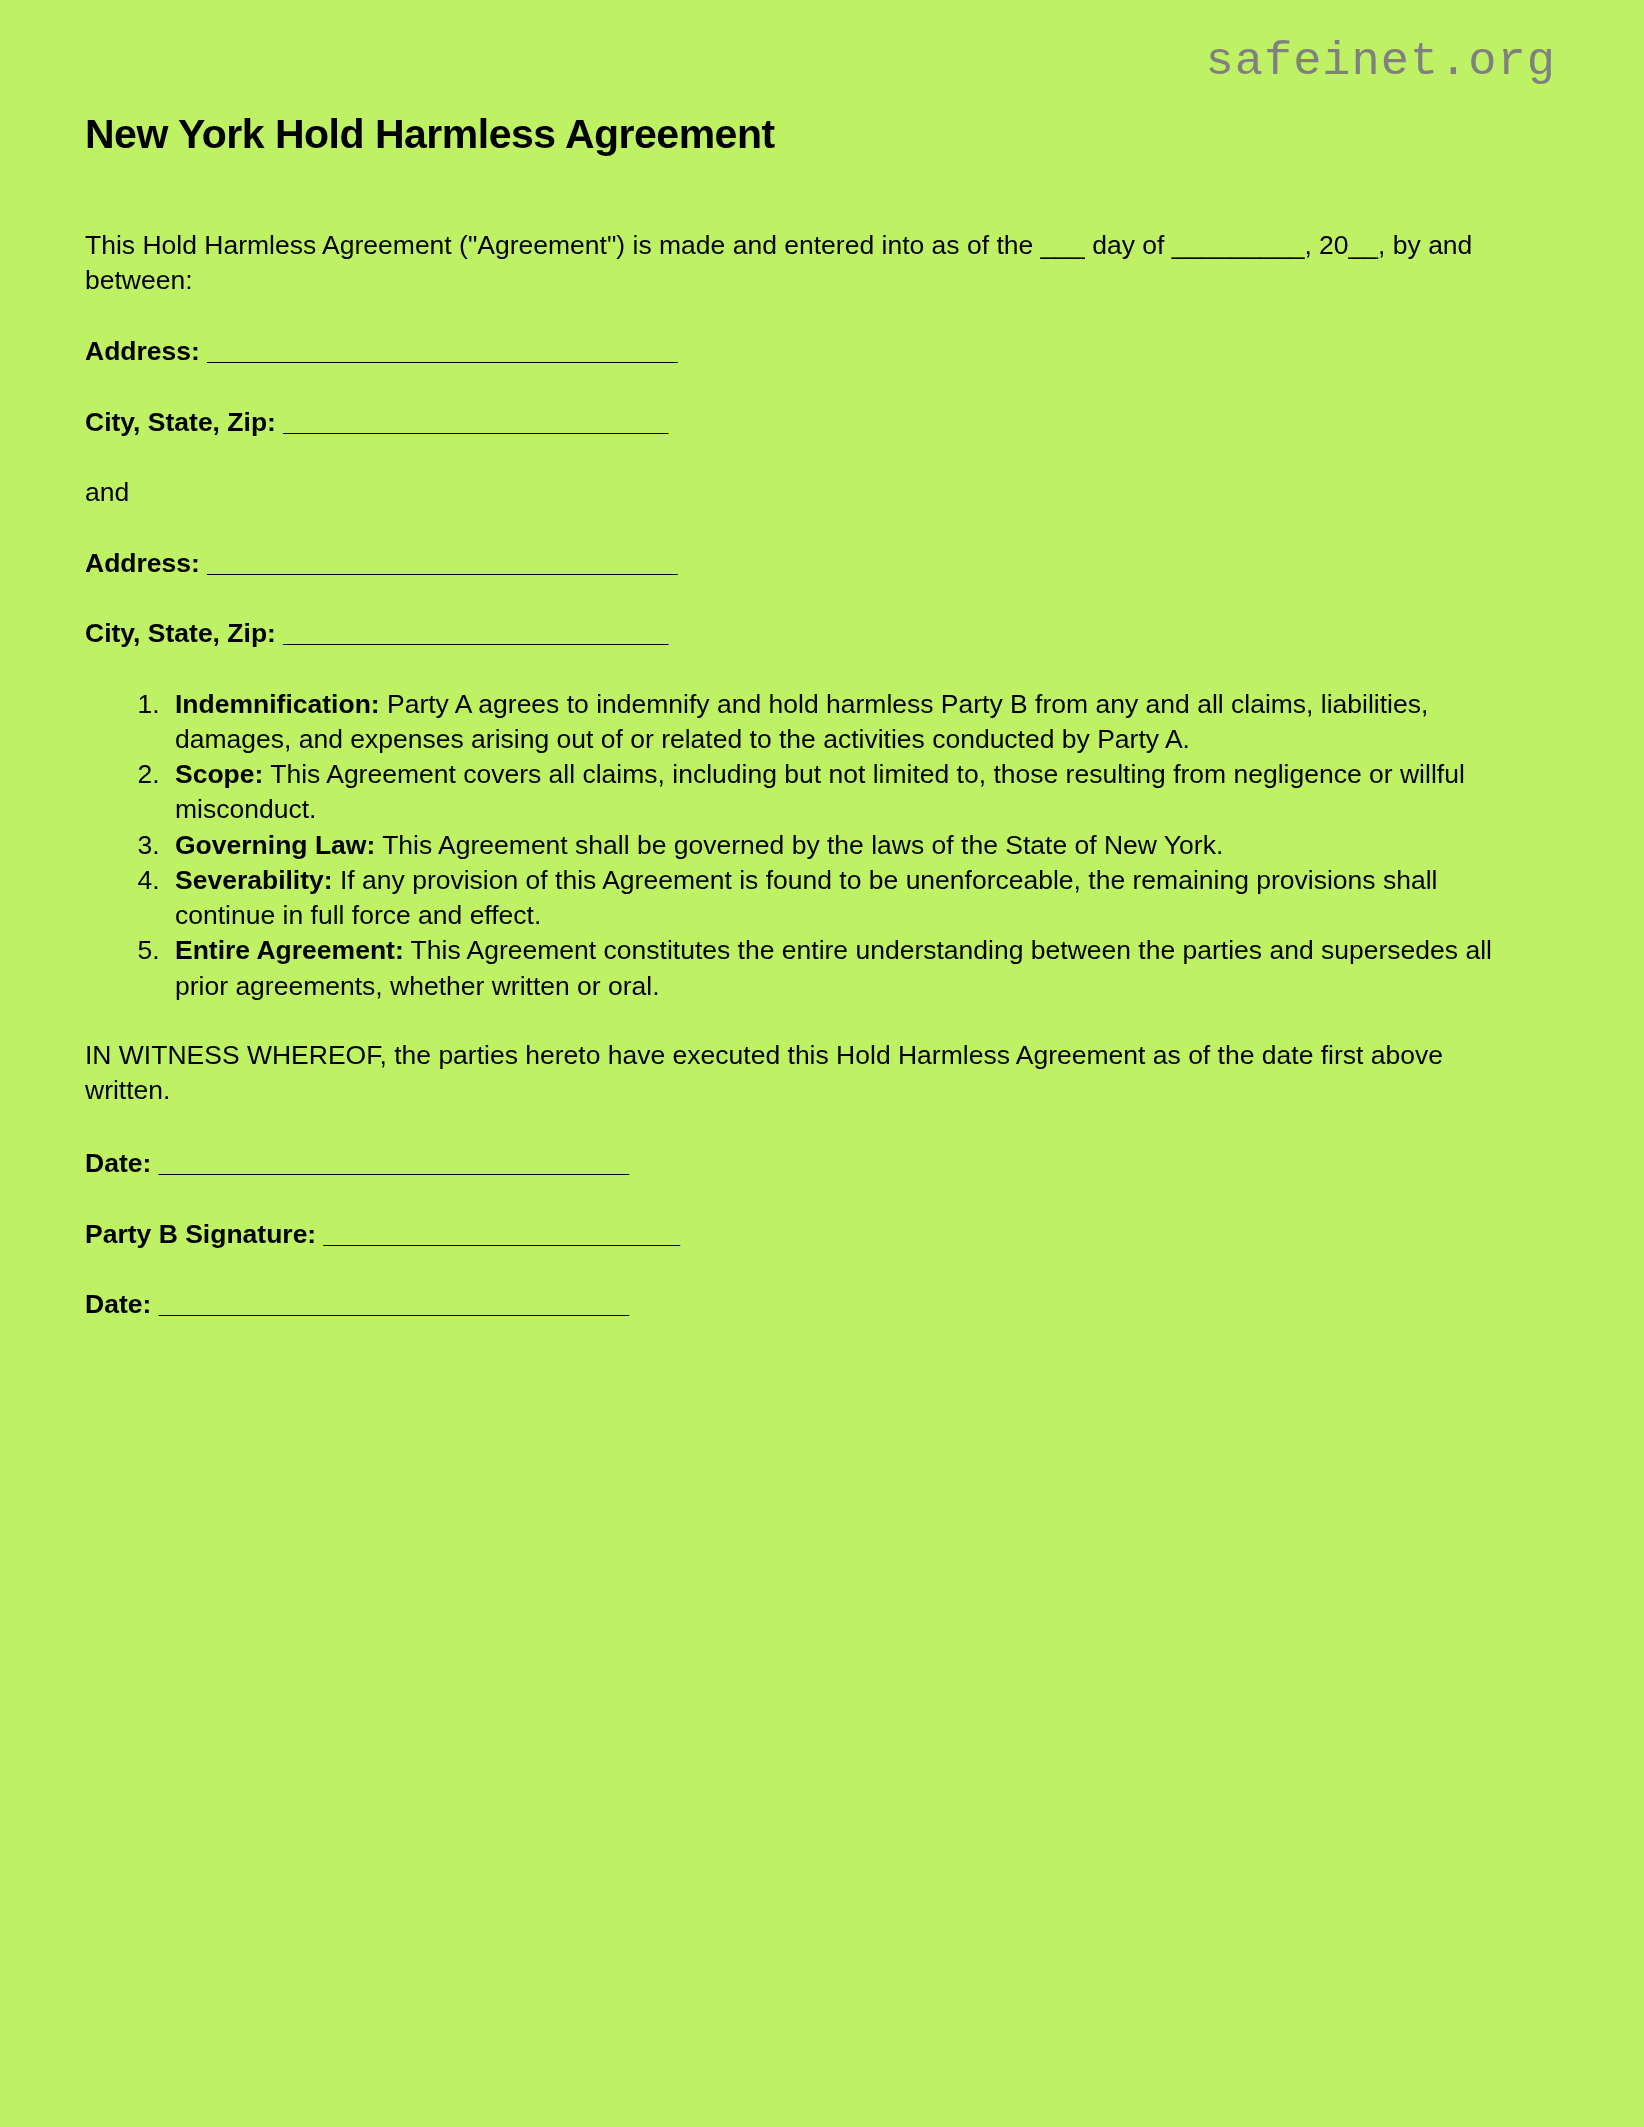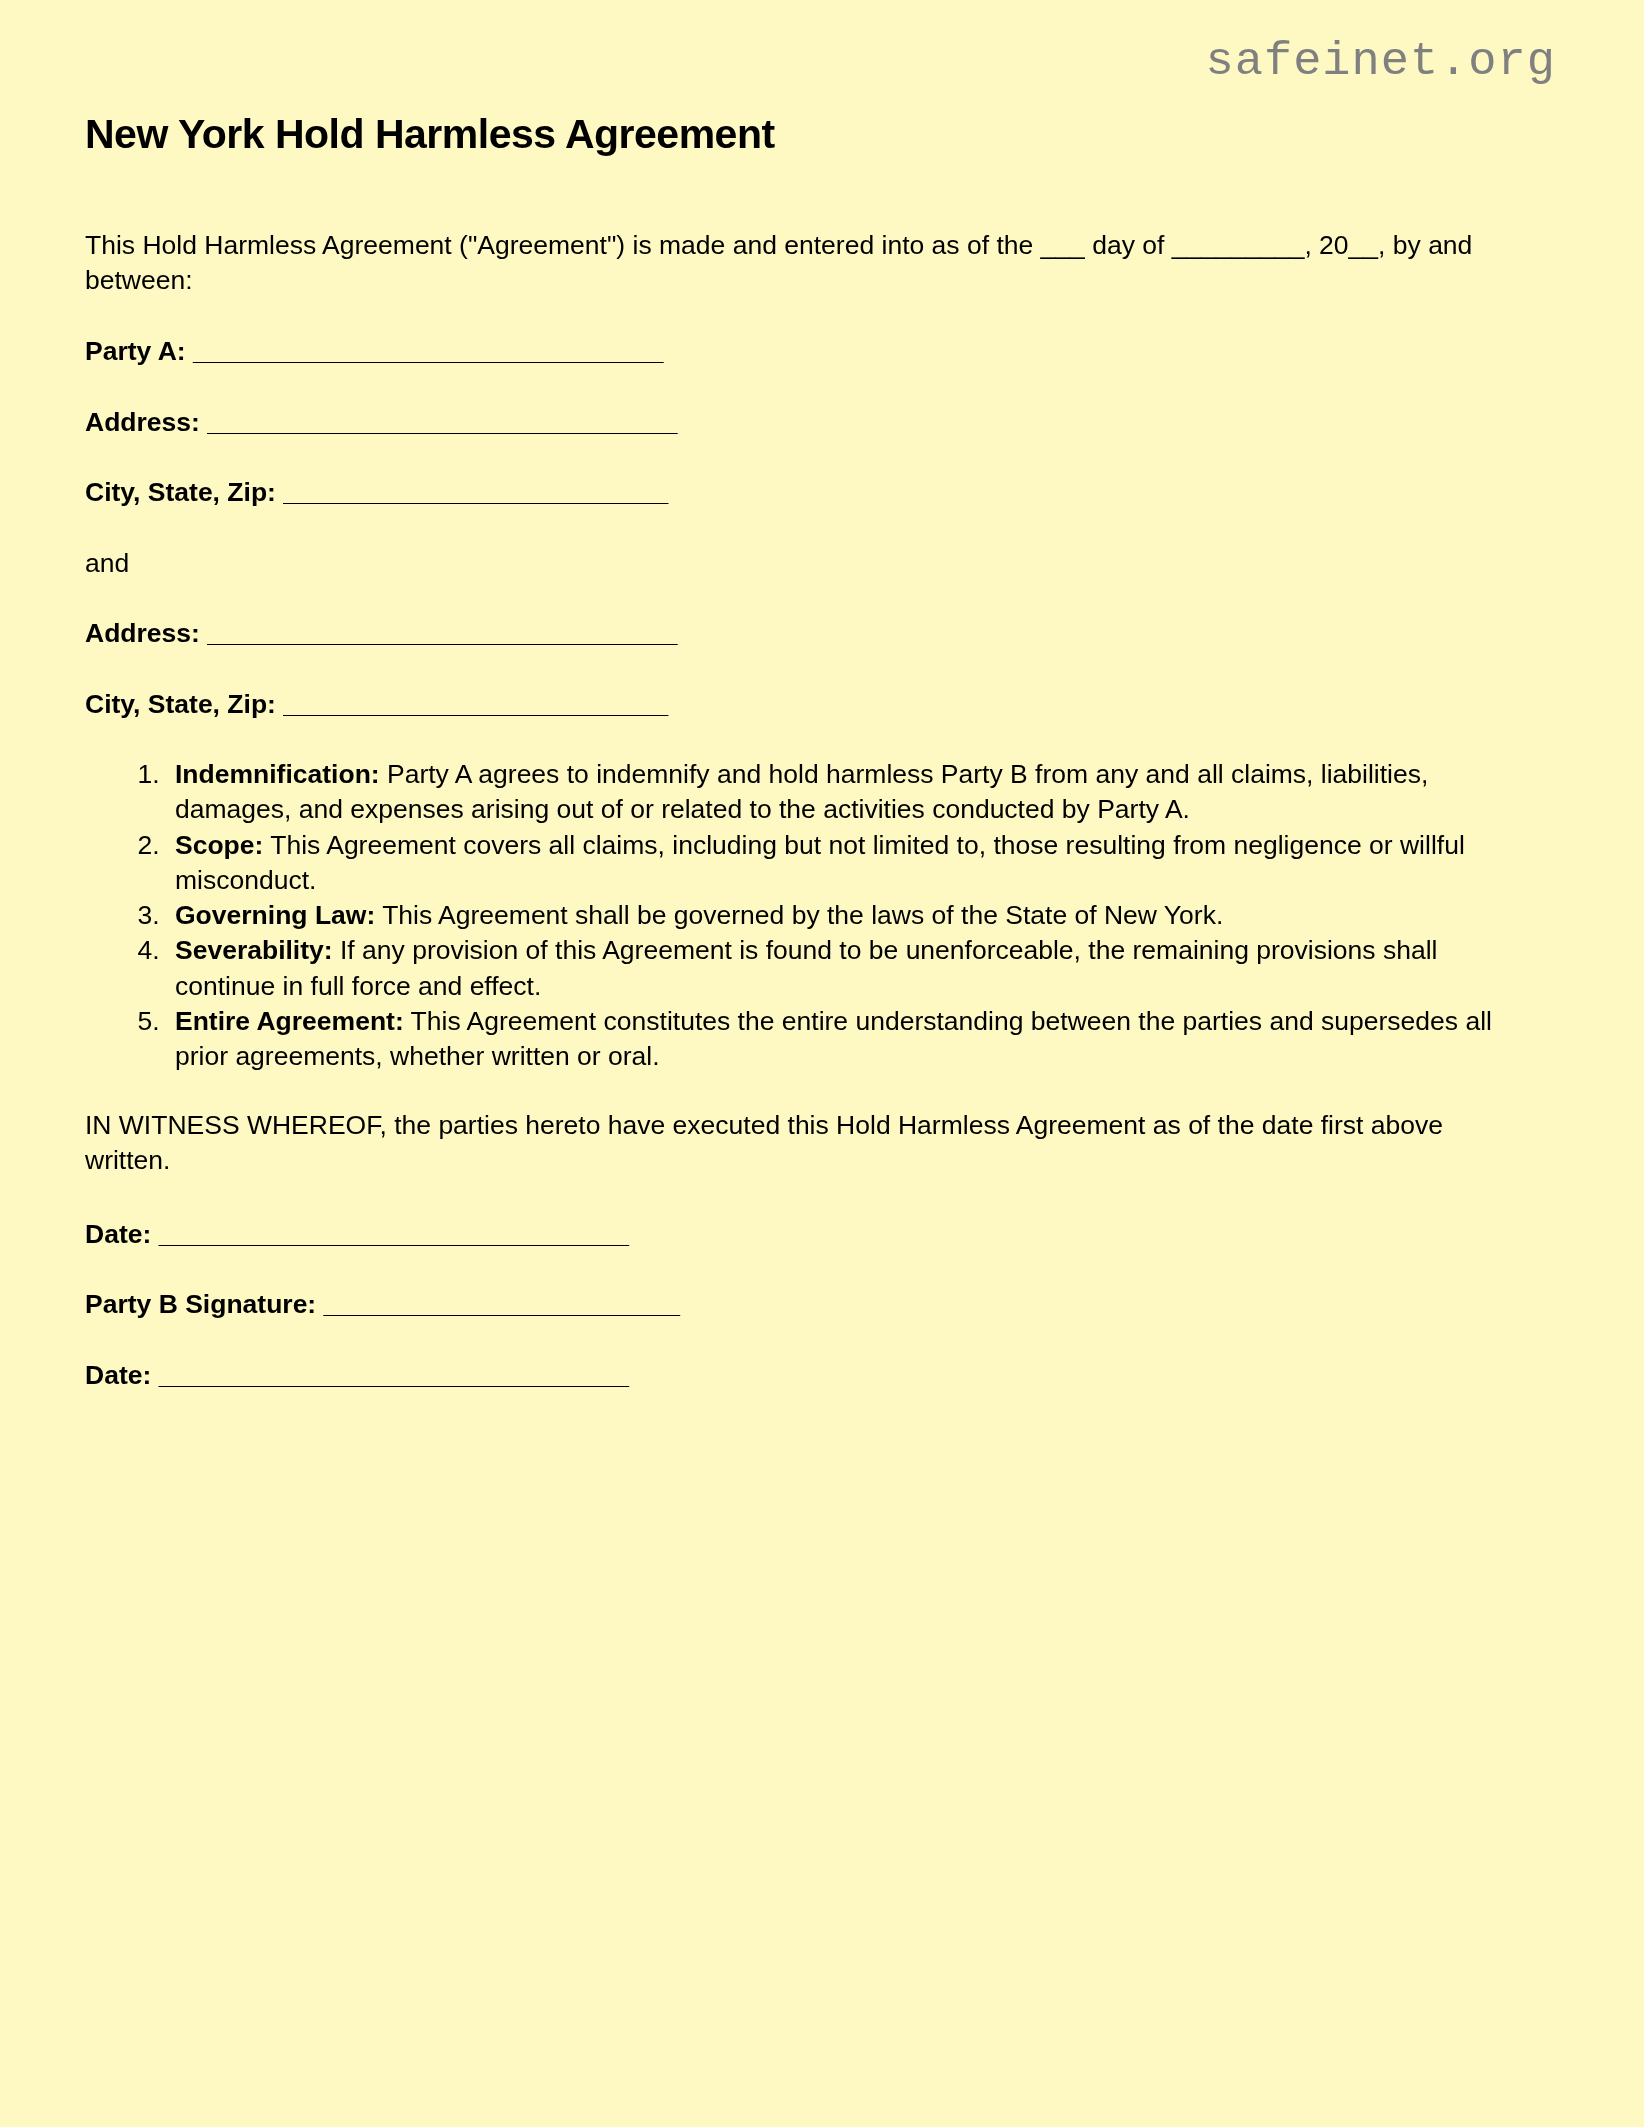--- a/index.html
+++ b/index.html
@@ -13,21 +13,21 @@
     height: 2127px;
     font-family: "Liberation Sans", sans-serif;
     color: #000000;
     -webkit-font-smoothing: antialiased;
   }
 
   .page {
     position: relative;
     width: 1644px;
     height: 2127px;
-    background: #fef9c3;
+    background: #bef264;
     box-sizing: border-box;
     padding: 0;
     overflow: hidden;
   }
 
   .watermark {
     position: absolute;
     top: 38px;
     right: 88px;
     font-family: "Liberation Mono", "DejaVu Sans Mono", monospace;
@@ -133,24 +133,20 @@
   <div class="watermark">safeinet.org</div>
 
   <div class="content">
 
     <h1 class="doc-title">New York Hold Harmless Agreement</h1>
 
     <div class="body-col">
 
       <p class="para intro">This Hold Harmless Agreement ("Agreement") is made and entered into as of the ___ day of _________, 20__, by and between:</p>
 
-      <div class="field-row">
-        <span>Party A:</span>
-        <span class="blank">_________________________________</span>
-      </div>
 
       <div class="field-row">
         <span>Address:</span>
         <span class="blank">_________________________________</span>
       </div>
 
       <div class="field-row">
         <span>City, State, Zip:</span>
         <span class="blank">___________________________</span>
       </div>

